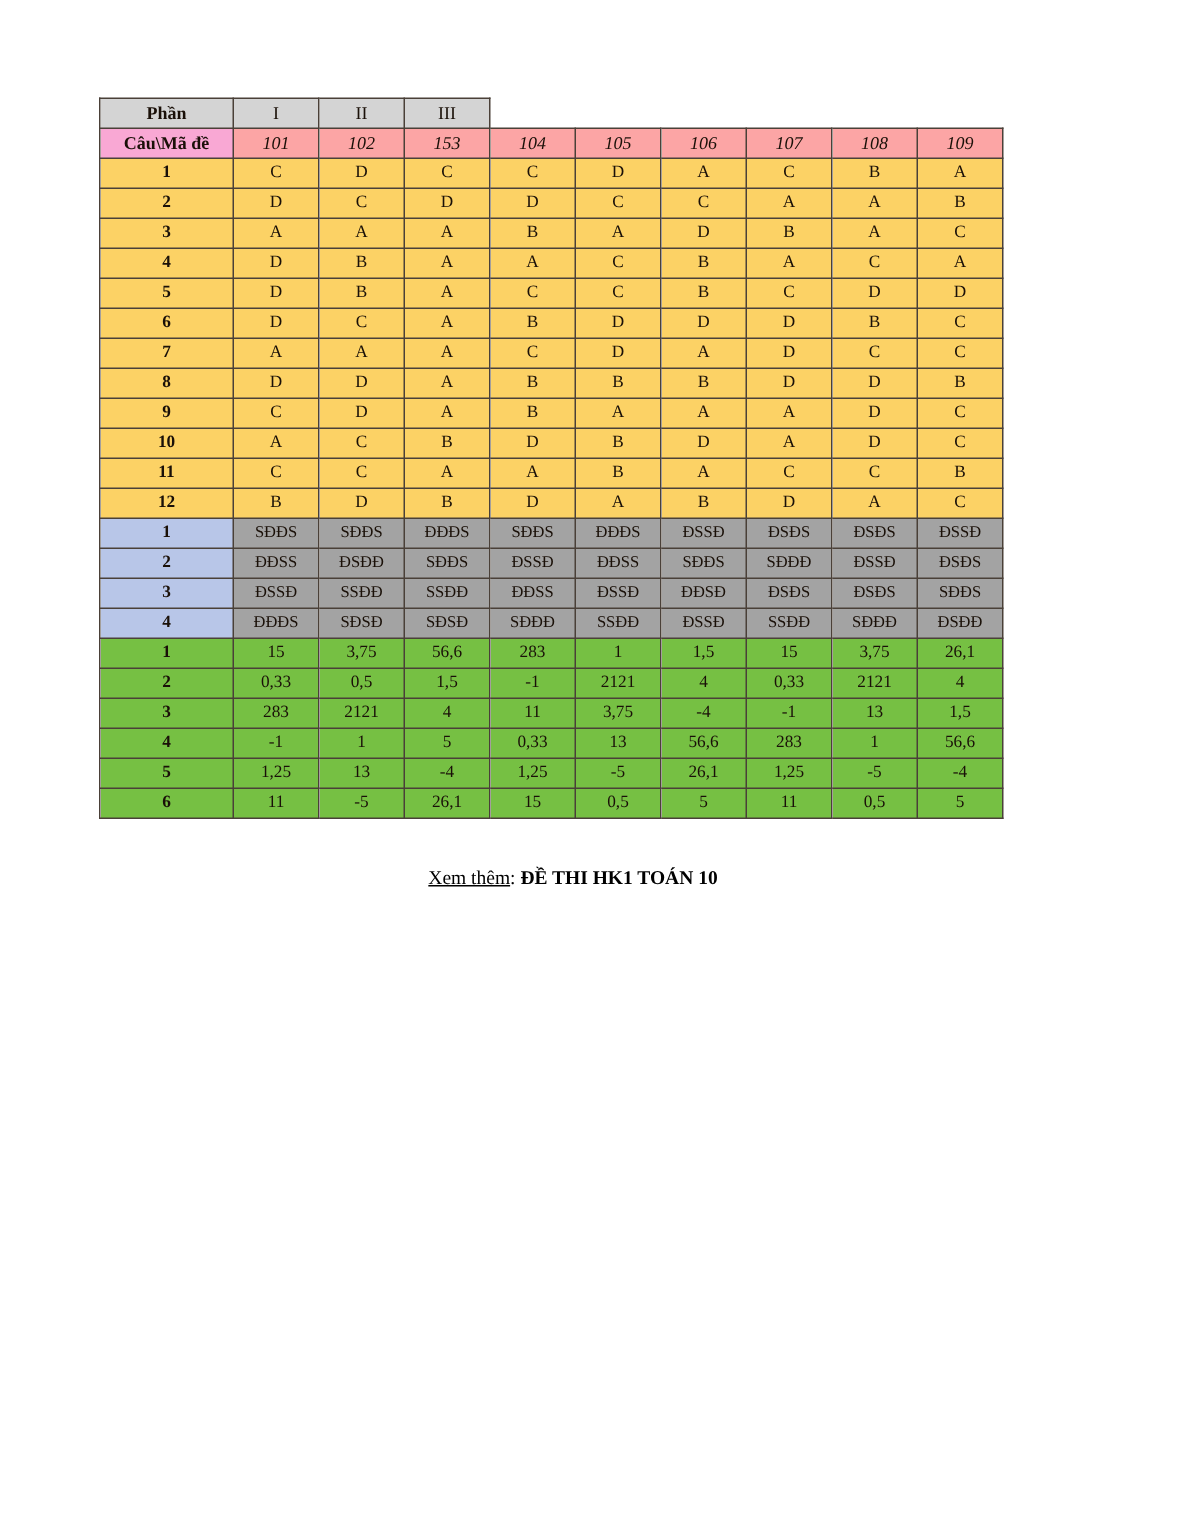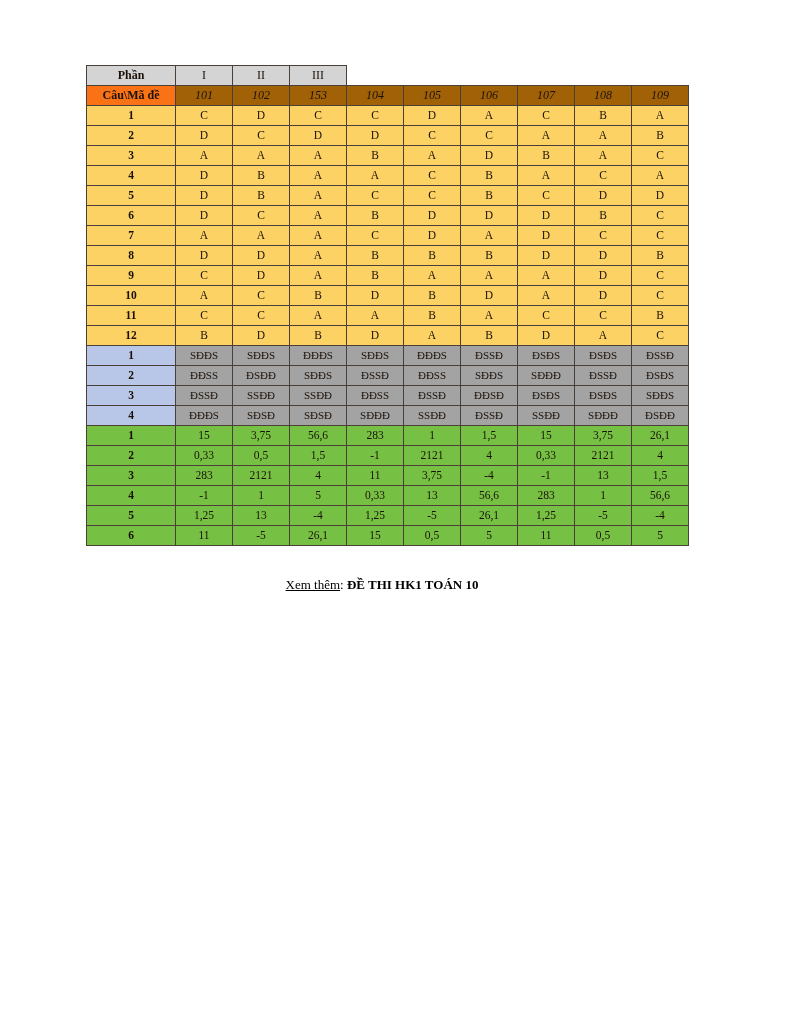--- a/index.html
+++ b/index.html
@@ -25,21 +25,20 @@
   .table-wrap {
     position: absolute;
     left: 66px;
     top: 65px;
   }
   table.key {
     border-collapse: collapse;
     table-layout: fixed;
     font-size: 11.5px;
     color: #1a1008;
-    margin-left: 20px;
   }
   table.key td {
     border: 1px solid #4a4038;
     height: 19px;
     line-height: 19px;
     text-align: center;
     vertical-align: middle;
     padding: 0;
     white-space: nowrap;
     overflow: hidden;
@@ -66,26 +65,26 @@
   .count-1 { background: #fcd265; }
   .count-2 { background: #e2efe0; }
   .count-3 { background: #76c043; }
   .blank-cell {
     border: none !important;
     background: transparent;
   }
 
   
   .code-head {
-    background: #a16207;
+    background: #fca5a5;
     font-style: italic;
     font-size: 12px;
   }
   .code-head-label {
-    background: #f97316;
+    background: #f9a8d4;
     font-weight: bold;
     font-style: normal;
     font-size: 12px;
   }
 
   
   .sec-mc      { background: #fcd265; }
   .sec-mc-num  { background: #fcd265; font-weight: bold; }
   
   .sec-tf      { background: #a3a3a3; font-size: 11px; }

